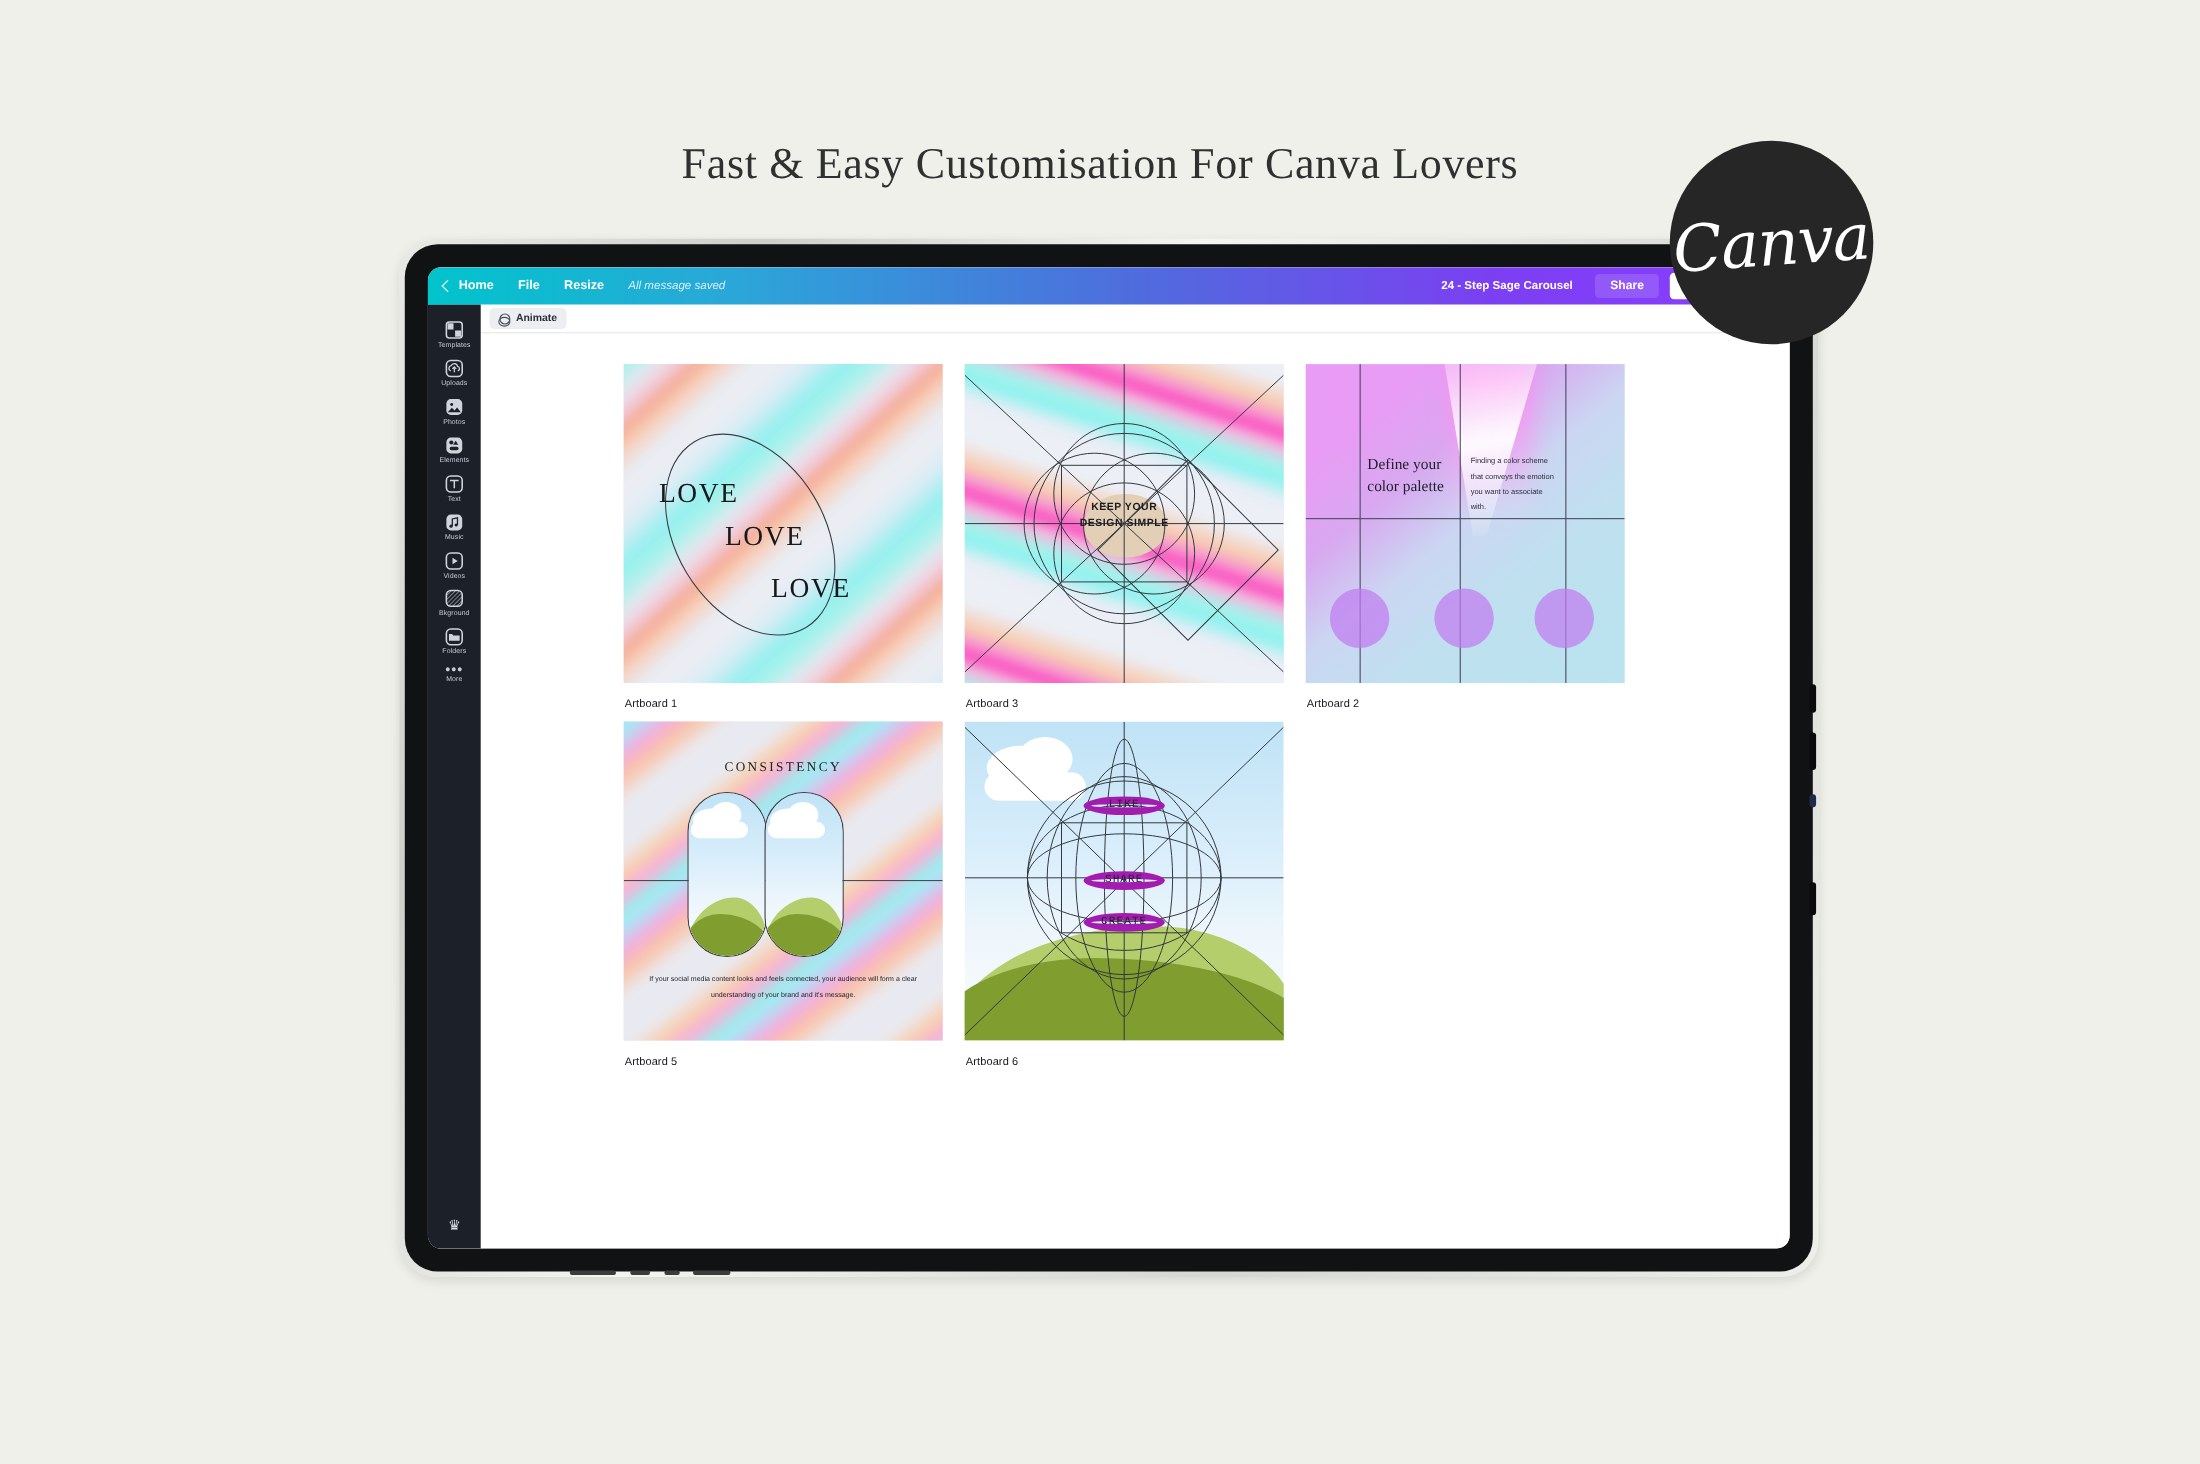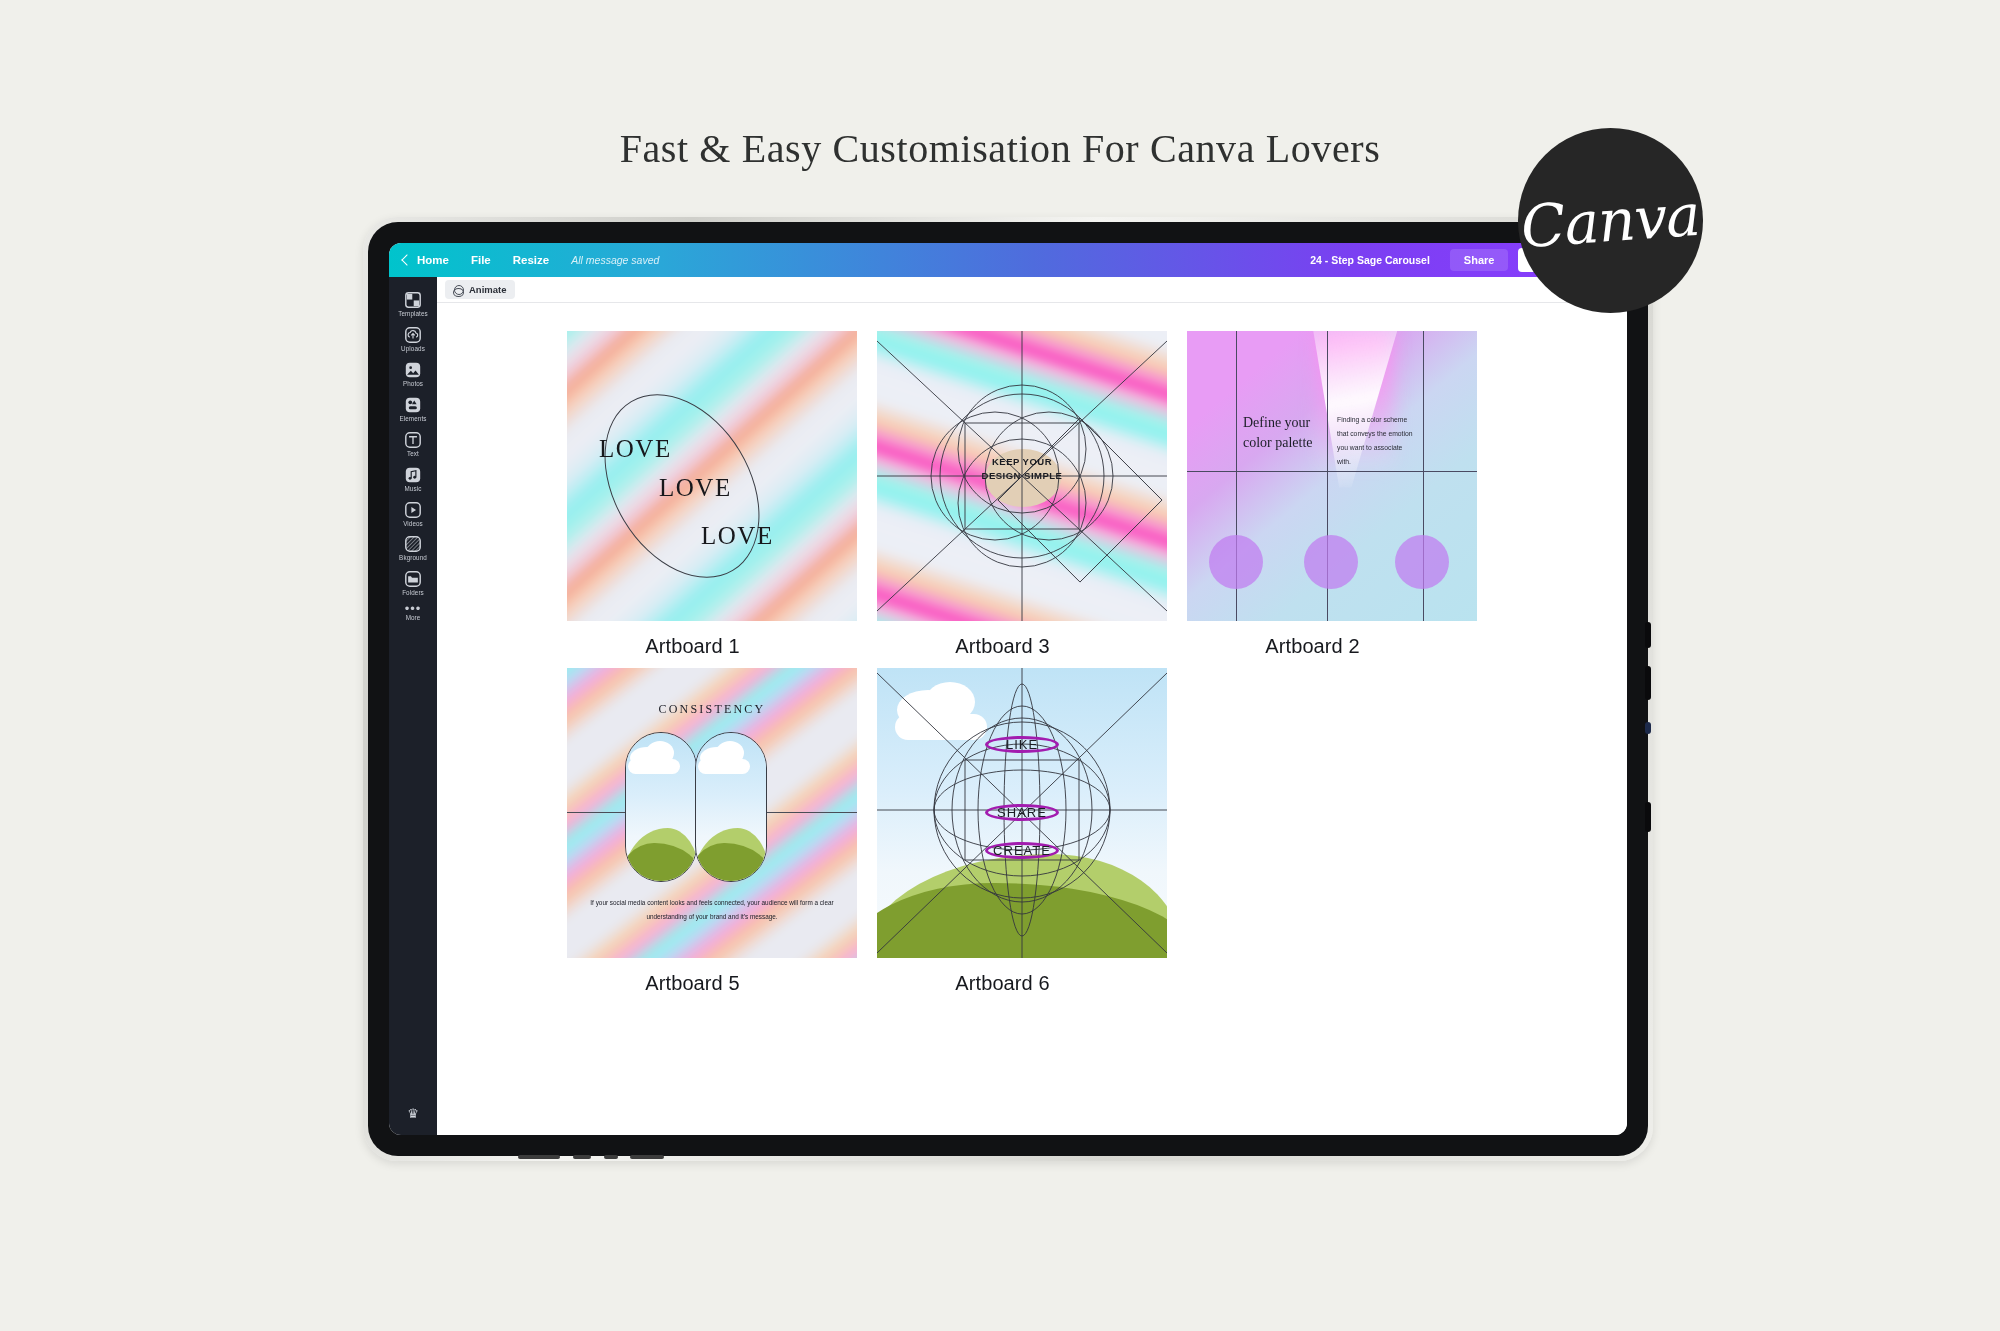--- a/index.html
+++ b/index.html
@@ -147,21 +147,21 @@
 
   
   .board-area { flex: 1; overflow: hidden; padding: 28px 0 0 0; }
   .grid {
     width: 930px; margin: 0 auto;
     display: grid; grid-template-columns: repeat(3, 290px);
     gap: 0 20px;
   }
   .cell { width: 250px; margin-bottom: 10px; }
   .art { width: 290px; height: 290px; position: relative; overflow: hidden; }
-  .cap { font-size: 20px; color: #16181d; padding: 14px 0 0 1px; letter-spacing: 0.1px; text-align: center; }
+  .cap { font-size: 10px; color: #16181d; padding: 14px 0 0 1px; letter-spacing: 0.1px; }
 
   
   .a1 { background: #eceef4; }
   .a1-rain {
     position:absolute; left:-40%; top:-40%; width:180%; height:180%;
     transform: rotate(48deg);
     background: repeating-linear-gradient(90deg,
       #eceef4 0px, #d9ecf5 18px, #8ff0ef 42px, #a9f2ec 58px, #e4e7f0 74px,
       #f3c9d8 88px, #f5a78f 100px, #f9cbb4 112px, #e9ebf2 132px, #eceef4 150px);
     filter: blur(5px);
@@ -233,23 +233,23 @@
   }
   .a5-hline { position:absolute; left:0; top:144px; width:290px; height:1px; background:#4a4d57; }
   .a5-title { position:absolute; left:0; top:34px; width:290px; text-align:center;
       font-family:"Liberation Serif", serif; font-size:12px; letter-spacing:2.2px; color:#20222b; }
   .a5-pill { position:absolute; top:64px; width:72px; height:150px; border:1.1px solid #3a3d45; border-radius:36px; overflow:hidden; }
   .a5-body { position:absolute; left:22px; top:228px; width:246px; text-align:center;
       font-size:6.4px; color:#20222b; line-height:2.25; }
 
   
   .a6-lab {
-    position:absolute; width:74px; height:17px; border:3px solid #a21caf; border-radius:50%;
+    position:absolute; width:74px; height:17px; border:7px solid #a21caf; border-radius:50%;
     display:flex; align-items:center; justify-content:center;
-    font-family:Liberation Sans, sans-serif; font-size:13px; letter-spacing:1px; color:#1c1e25;
+    font-family:Liberation Mono, monospace; font-size:10px; letter-spacing:1px; color:#1c1e25;
     left:108px;
   }
 </style>
 </head>
 <body>
 
 <div class="headline">Fast &amp; Easy Customisation For Canva Lovers</div>
 
 <div class="canva-badge">
   <span class="mark">Canva</span>

